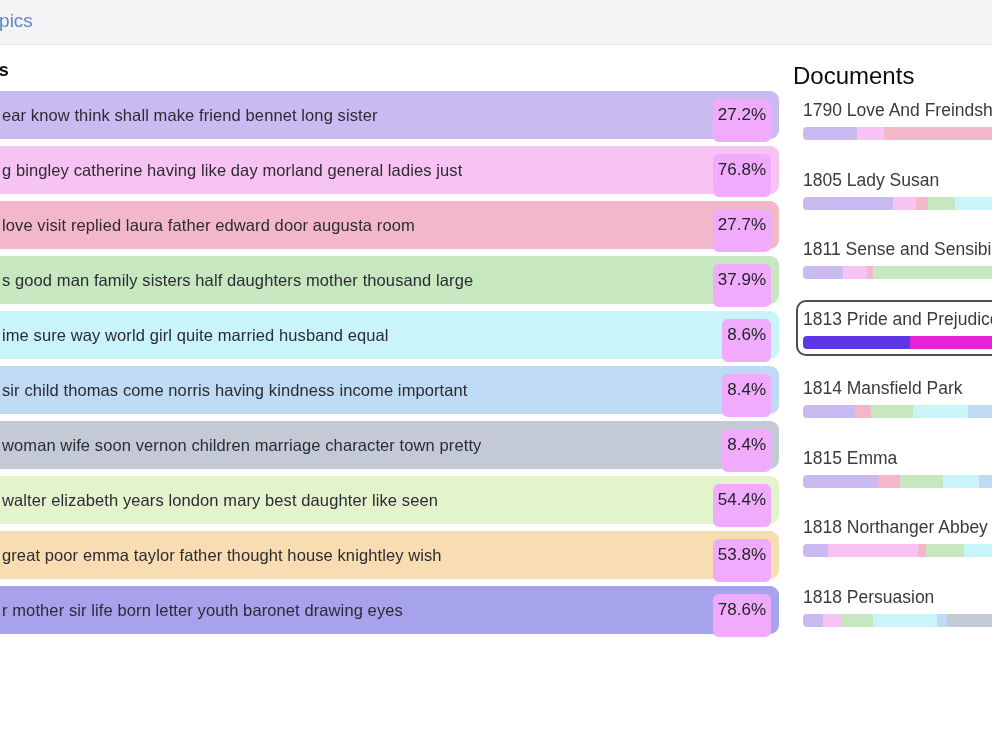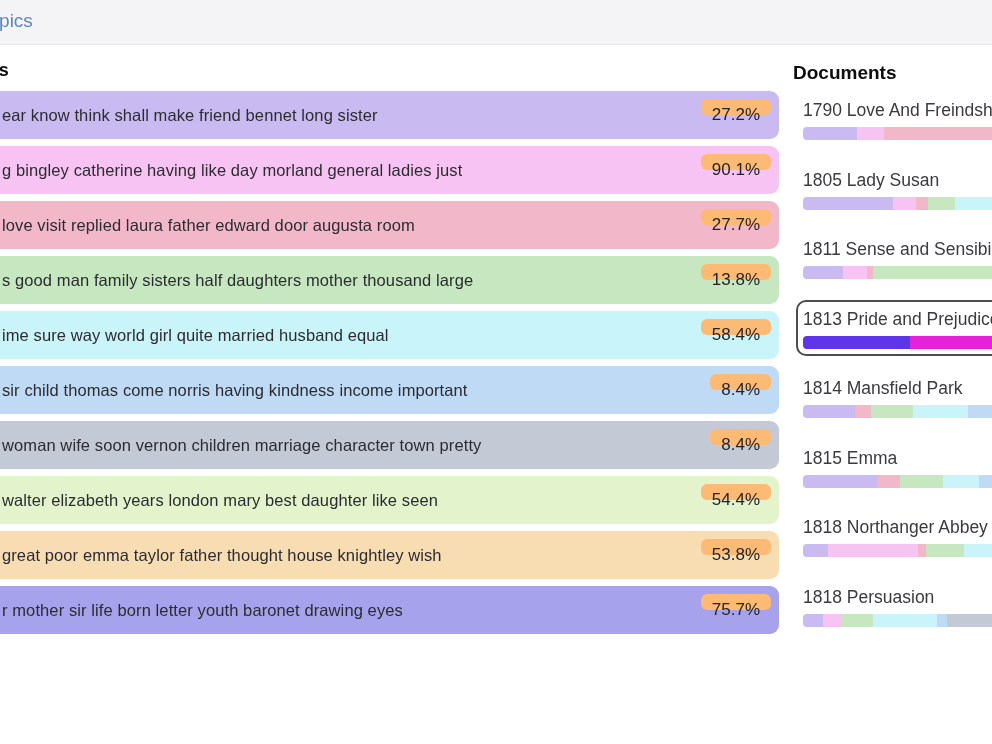--- a/index.html
+++ b/index.html
@@ -22,25 +22,25 @@
   .topics-list{position:absolute;left:-12px;top:91px;width:791px;}
   .topic-bar{
     position:relative;height:48px;border-radius:9px;margin-bottom:7px;
     display:flex;align-items:center;cursor:pointer;
   }
   .topic-words{
     padding-left:14px;font-size:16.5px;color:#2c2c32;white-space:nowrap;overflow:hidden;
     letter-spacing:0.1px;
   }
   .topic-percent{
-    position:absolute;right:8px;top:8px;height:16px;line-height:32px;
-    background:#fdba74;border-radius:6px;padding:0 11px;font-size:17px;color:#242428;
+    position:absolute;right:8px;top:8px;height:43px;line-height:32px;
+    background:#f0abfc;border-radius:6px;padding:0 5px;font-size:17px;color:#242428;
   }
   .docs-heading{
-    position:absolute;left:793px;top:62px;font-size:19px;font-weight:bold;color:#0d0d0d;
+    position:absolute;left:793px;top:62px;font-size:24px;font-weight:normal;color:#0d0d0d;
     white-space:nowrap;
   }
   .docs-list{position:absolute;left:803px;top:99px;width:440px;}
   .doc-row{position:relative;height:69.5px;cursor:pointer;}
   .doc-title{
     font-size:17.5px;color:#3a3a3f;line-height:20px;padding-top:1px;margin-bottom:7px;
     white-space:nowrap;
   }
   .doc-bar{
     height:13px;width:420px;border-radius:4px;overflow:hidden;display:flex;
@@ -61,36 +61,36 @@
 <div class="topics-heading">Topics</div>
 
 <div class="topics-list">
   <div class="topic-bar" style="background: rgb(201, 186, 242);">
     <span class="topic-words">ear know think shall make friend bennet long sister</span>
     <span class="topic-percent">27.2%</span>
   </div>
 
   <div class="topic-bar" style="background: rgb(246, 195, 242);">
     <span class="topic-words">g bingley catherine having like day morland general ladies just</span>
-    <span class="topic-percent">90.1%</span>
+    <span class="topic-percent">76.8%</span>
   </div>
 
   <div class="topic-bar" style="background: rgb(242, 184, 202);">
     <span class="topic-words">love visit replied laura father edward door augusta room</span>
     <span class="topic-percent">27.7%</span>
   </div>
 
   <div class="topic-bar" style="background: rgb(198, 231, 191);">
     <span class="topic-words">s good man family sisters half daughters mother thousand large</span>
-    <span class="topic-percent">13.8%</span>
+    <span class="topic-percent">37.9%</span>
   </div>
 
   <div class="topic-bar" style="background: rgb(201, 244, 249);">
     <span class="topic-words">ime sure way world girl quite married husband equal</span>
-    <span class="topic-percent">58.4%</span>
+    <span class="topic-percent">8.6%</span>
   </div>
 
   <div class="topic-bar" style="background: rgb(190, 218, 244);">
     <span class="topic-words">sir child thomas come norris having kindness income important</span>
     <span class="topic-percent">8.4%</span>
   </div>
 
   <div class="topic-bar" style="background: rgb(195, 201, 213);">
     <span class="topic-words">woman wife soon vernon children marriage character town pretty</span>
     <span class="topic-percent">8.4%</span>
@@ -101,21 +101,21 @@
     <span class="topic-percent">54.4%</span>
   </div>
 
   <div class="topic-bar" style="background: rgb(248, 220, 178);">
     <span class="topic-words">great poor emma taylor father thought house knightley wish</span>
     <span class="topic-percent">53.8%</span>
   </div>
 
   <div class="topic-bar" style="background: rgb(167, 162, 236);">
     <span class="topic-words">r mother sir life born letter youth baronet drawing eyes</span>
-    <span class="topic-percent">75.7%</span>
+    <span class="topic-percent">78.6%</span>
   </div>
 </div>
 
 <div class="docs-heading">Documents</div>
 
 <div class="docs-list">
   <div class="doc-row">
     <div class="doc-title">1790 Love And Freindship</div>
     <div class="doc-bar">
         <div class="seg" style="width: 54px; background: rgb(201, 186, 242);"></div>

